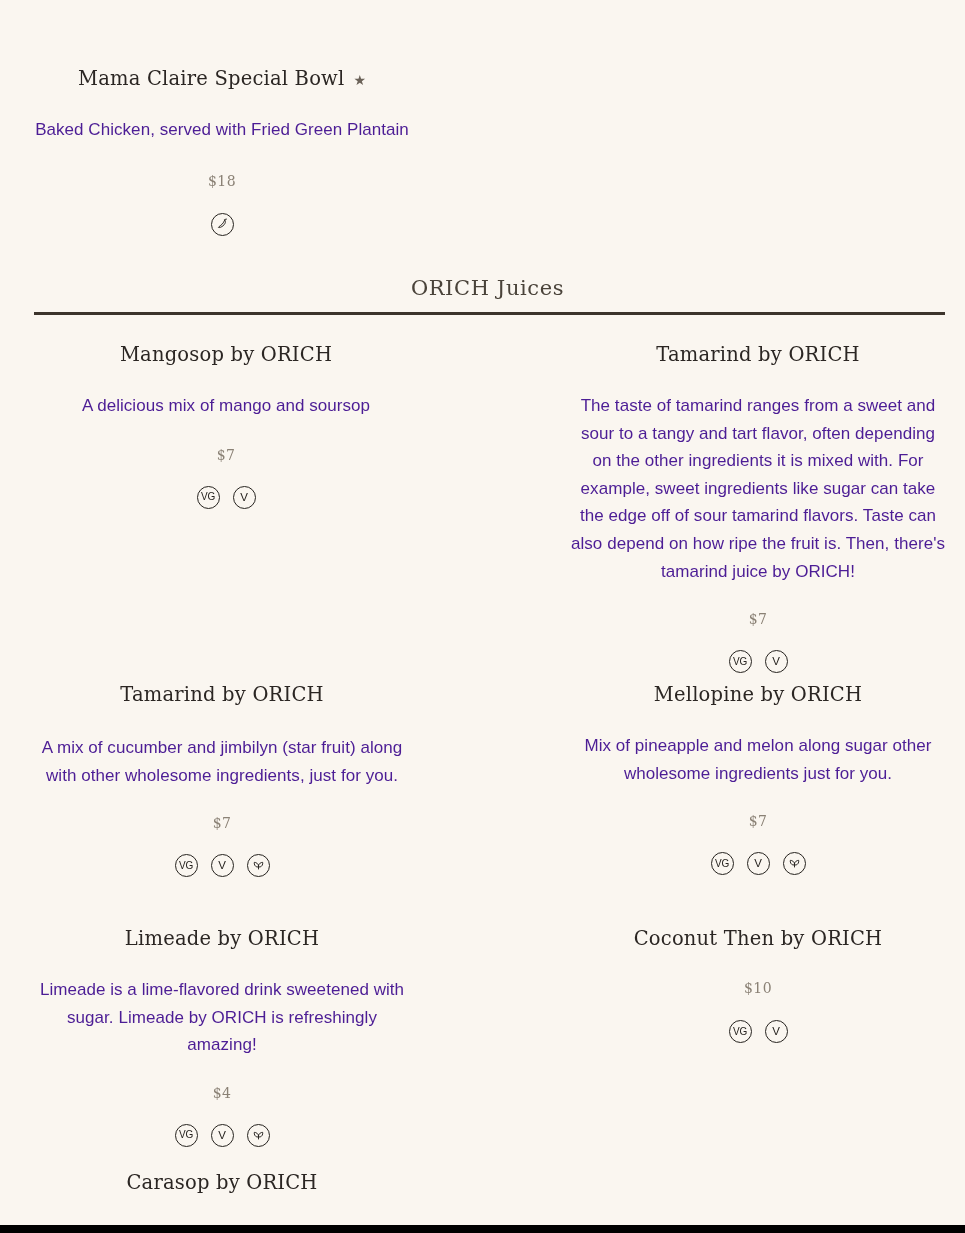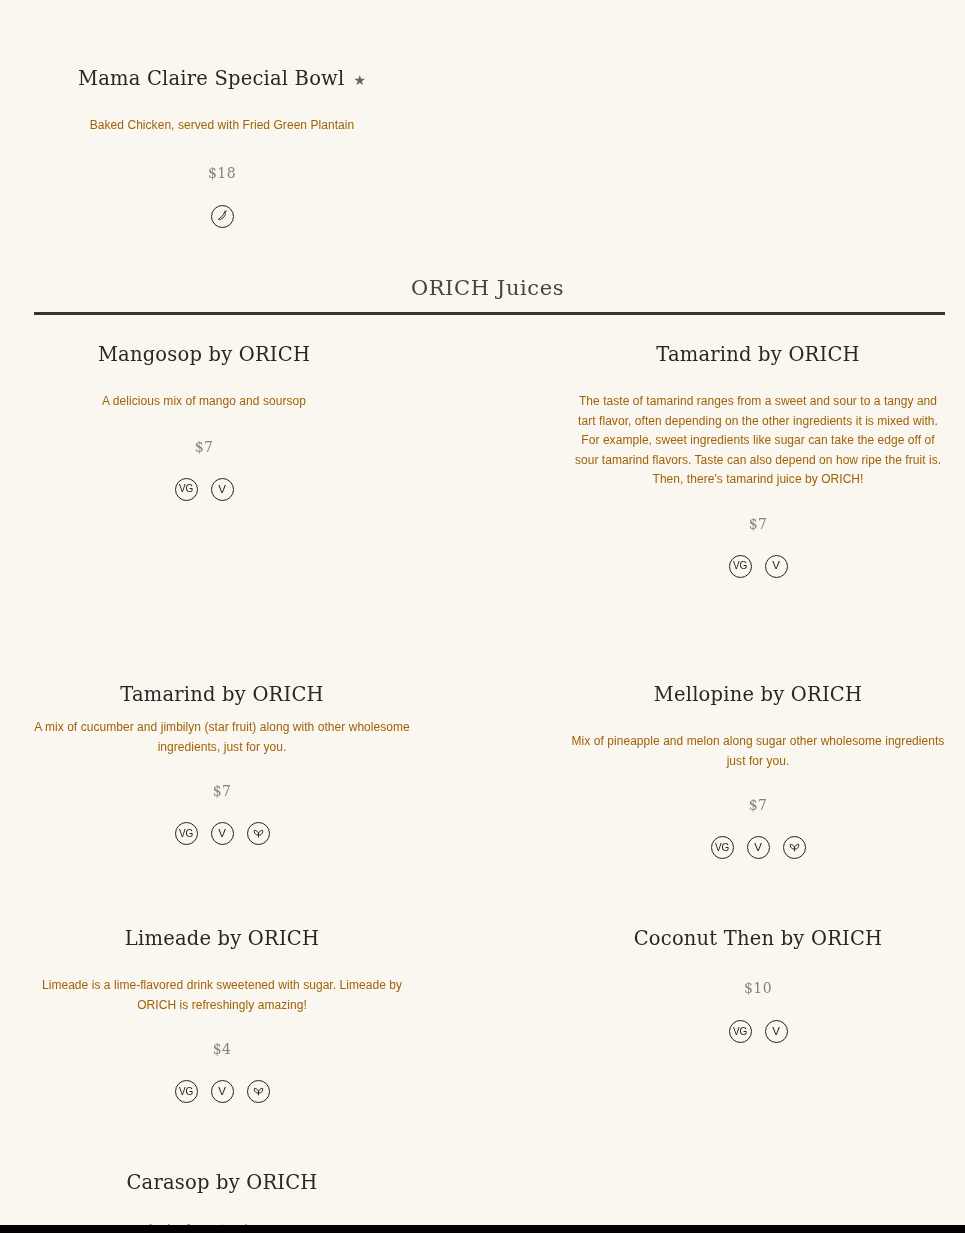--- a/index.html
+++ b/index.html
@@ -47,22 +47,22 @@
   .star-icon {
     display: inline-block;
     font-size: 14px;
     line-height: 1;
     color: #6b6258;
     position: relative;
     top: 1px;
   }
   .item-desc {
     font-family: "Liberation Sans", sans-serif;
-    font-size: 12px;
-    color: #a16207;
+    font-size: 17px;
+    color: #4c1d95;
     line-height: 1.62;
     margin: 0;
     letter-spacing: 0.05px;
     text-align: center;
   }
   .item-price {
     font-family: "DejaVu Serif", "Liberation Serif", serif;
     font-size: 14px;
     color: #8a8175;
     letter-spacing: 0.4px;
@@ -150,21 +150,21 @@
         </svg>
       </span>
     </div>
   </div>
 
   <div class="section-header abs" style="left:32px; top:276px; width:911px;">
     <h2 class="section-title">ORICH Juices</h2>
   </div>
   <div class="section-rule abs" style="left:34px; top:312px; width:911px;"></div>
 
-  <div class="item abs" style="left:16px; top:342px; width:376px;">
+  <div class="item abs" style="left:38px; top:342px; width:376px;">
     <h3 class="item-title">Mangosop by ORICH</h3>
     <p class="item-desc" style="margin-top:25px;">A delicious mix of mango and soursop</p>
     <p class="item-price" style="margin-top:27px;">$7</p>
     <div class="badges" style="margin-top:23px;">
       <span class="badge">
         <span class="badge-text">VG</span>
       </span>
       <span class="badge">
         <span class="badge-text single">V</span>
       </span>
@@ -180,21 +180,21 @@
         <span class="badge-text">VG</span>
       </span>
       <span class="badge">
         <span class="badge-text single">V</span>
       </span>
     </div>
   </div>
 
   <div class="item abs" style="left:34px; top:682px; width:376px;">
     <h3 class="item-title">Tamarind by ORICH</h3>
-    <p class="item-desc" style="margin-top:11px;">A mix of cucumber and jimbilyn (star fruit) along with other wholesome ingredients, just for you.</p>
+    <p class="item-desc" style="margin-top:27px;">A mix of cucumber and jimbilyn (star fruit) along with other wholesome ingredients, just for you.</p>
     <p class="item-price" style="margin-top:26px;">$7</p>
     <div class="badges" style="margin-top:23px;">
       <span class="badge">
         <span class="badge-text">VG</span>
       </span>
       <span class="badge">
         <span class="badge-text single">V</span>
       </span>
       <span class="badge">
         <svg width="15" height="15" viewBox="0 0 18 18" fill="none" stroke="#26231f" stroke-width="1.15" stroke-linecap="round" stroke-linejoin="round">

